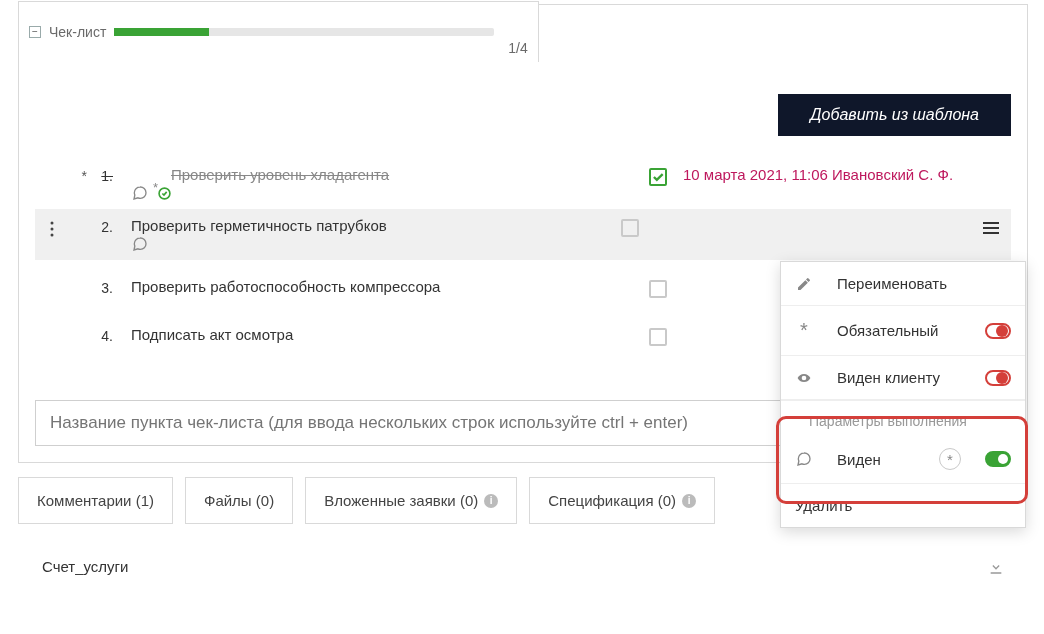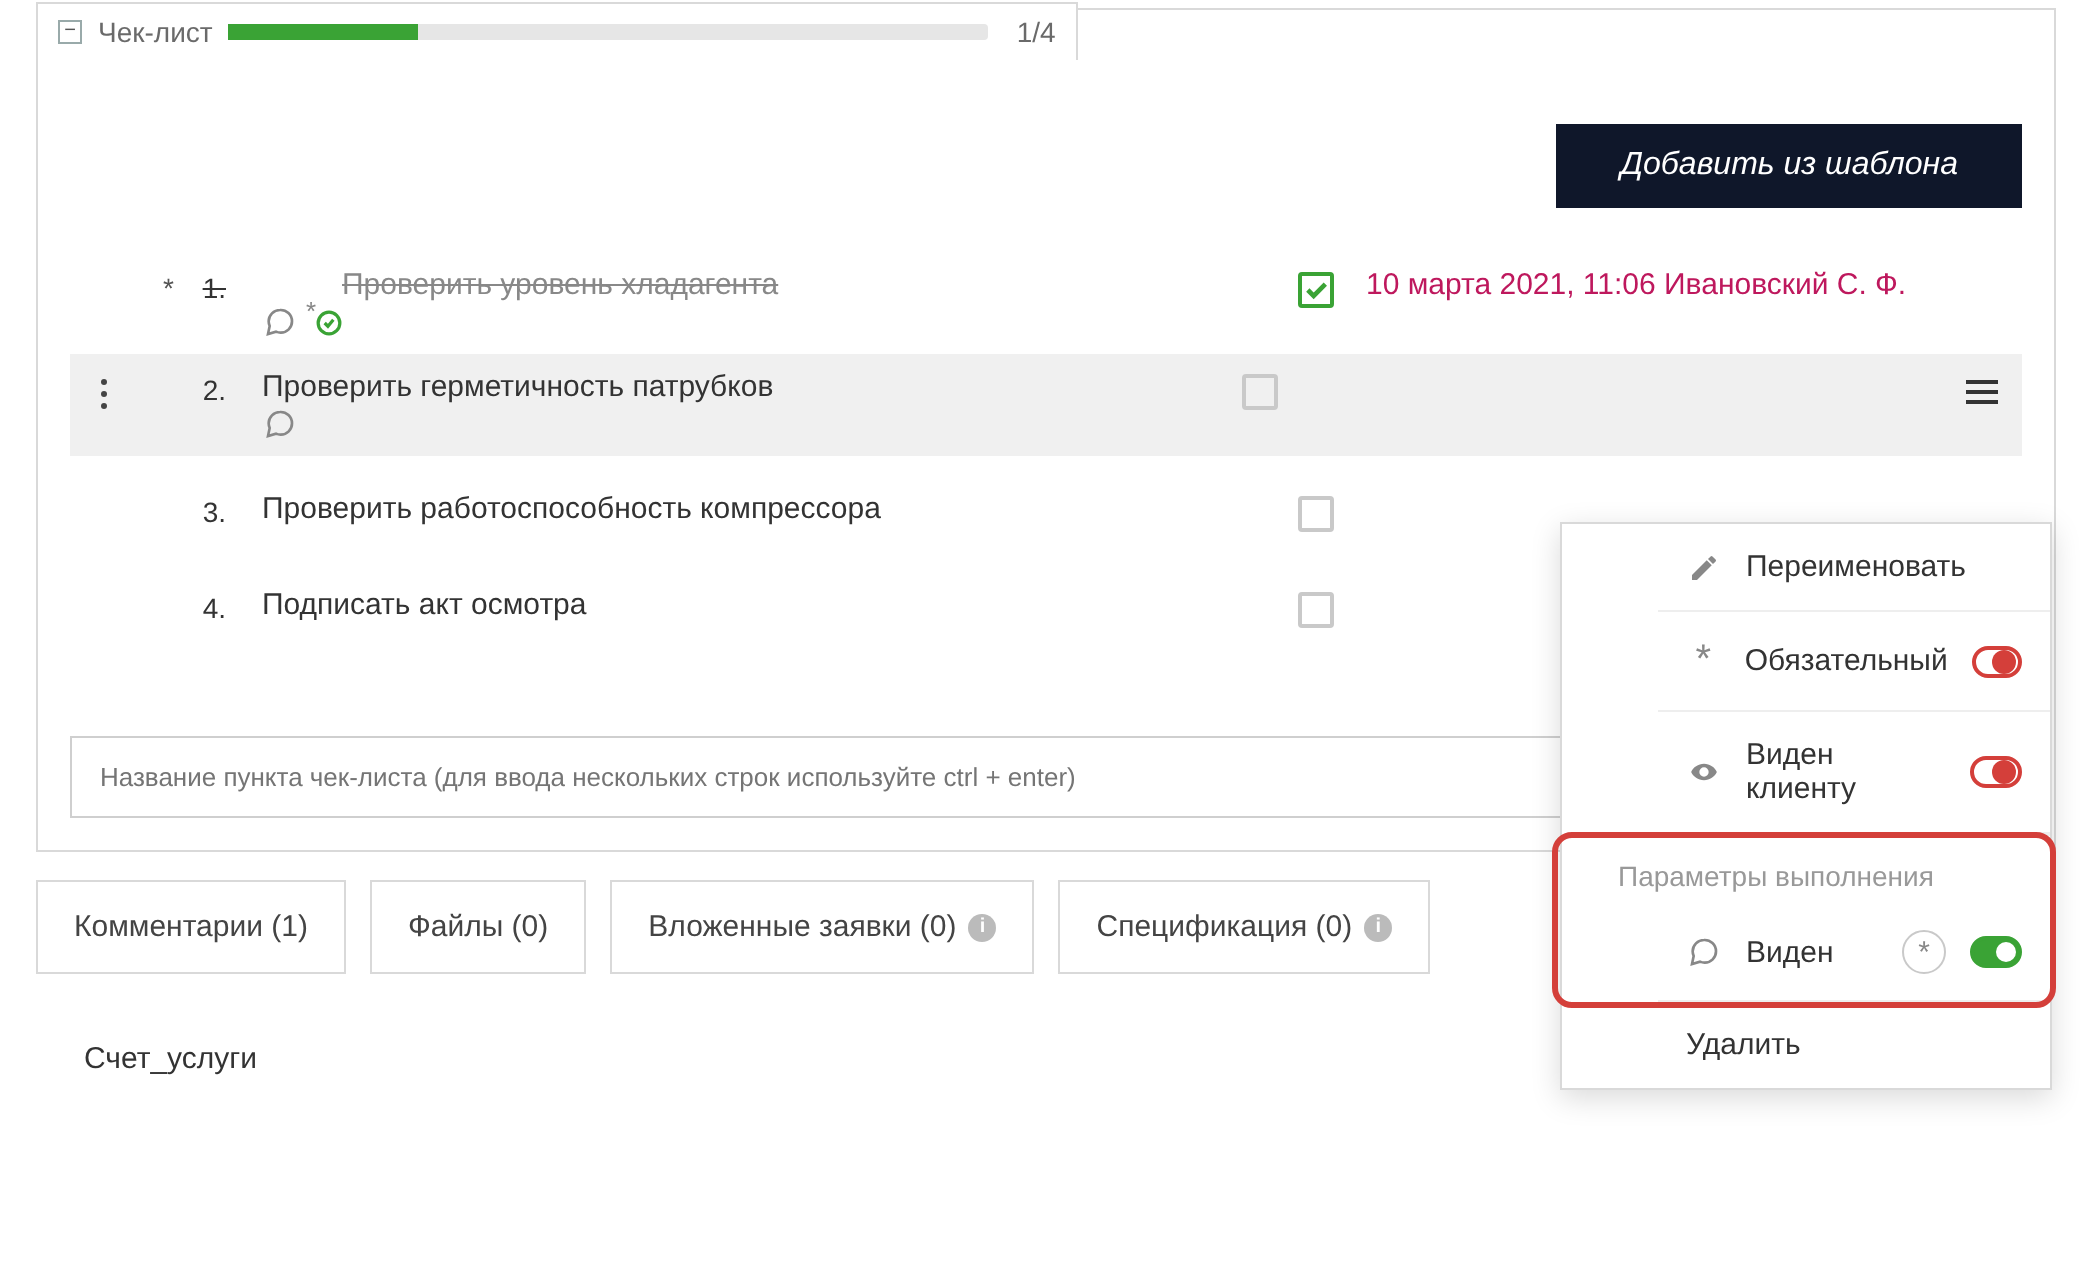--- a/index.html
+++ b/index.html
@@ -3,51 +3,51 @@
 <meta charset="utf-8">
 <style>
 * { box-sizing: border-box; margin: 0; padding: 0; }
 body { font-family: -apple-system, BlinkMacSystemFont, "Segoe UI", Arial, sans-serif; font-size: 14px; color: #333; background: #fff; padding-top: 4px; }
 .panel { width: 1010px; margin-left: 18px; border: 1px solid #d9d9d9; background: #fff; }
 .tab-hdr { position: relative; top: -4px; left: -1px; display: inline-flex; align-items: center; gap: 8px; border: 1px solid #d9d9d9; border-bottom: none; padding: 6px 10px; background: #fff; color: #6a6a6a; }
 .tab-hdr .col { color: #6a6a6a; font-weight: 500; }
 .minus-box { width: 12px; height: 12px; border: 1px solid #9aa; display: inline-flex; align-items: center; justify-content: center; font-size: 10px; line-height: 1; color: #555; }
 .prog-wrap { position: relative; width: 380px; height: 8px; background: #e6e6e6; border-radius: 2px; }
 .prog-fill { position: absolute; left: 0; top: 0; bottom: 0; width: 25%; background: #3aa335; }
-.prog-text { color: #6a6a6a; margin-left: 6px; }
+.prog-text { color: #6a6a6a; margin-left: 6px; margin-top: 32px; }
 .body-pad { padding: 28px 16px 16px 16px; }
 .top-actions { display: flex; justify-content: flex-end; margin-bottom: 22px; }
 .btn-green { background: #0f172a; color: #fff; border: none; padding: 12px 32px; font-size: 16px; cursor: pointer; font-style: italic; }
 .items { }
 .item-row { display: flex; align-items: flex-start; padding: 8px 6px; }
 .item-row.selected { background: #f0f0f0; }
 .drag { width: 22px; display: flex; justify-content: center; padding-top: 4px; color: #444; }
 .sep { width: 24px; text-align: right; padding-top: 2px; color: #555; }
 .num { width: 30px; text-align: right; padding-top: 2px; color: #333; padding-right: 4px; }
 .content { flex: 1; padding-left: 14px; }
 .title-line { color: #333; font-size: 15px; }
 .struck { text-decoration: line-through; color: #888; margin-left: 40px; }
 .sub-icons { margin-top: 2px; color: #888; display: flex; align-items: center; gap: 2px; }
 .sub-icons .ast { color: #888; font-size: 13px; position: relative; top: -6px; left: 2px; }
 .cb-col { width: 26px; display: flex; align-items: flex-start; padding-top: 2px; }
 .chk { width: 18px; height: 18px; border: 2px solid #3aa335; display: inline-flex; align-items: center; justify-content: center; color: #3aa335; border-radius: 2px; }
 .chk.empty { border: 2px solid #c9c9c9; }
 .meta { padding-left: 8px; color: #be185d; font-size: 15px; flex: 0 0 auto; width: 330px; }
 .burger { width: 28px; display: flex; justify-content: center; padding-top: 4px; color: #333; }
 .input-row { margin-top: 44px; }
-.add-input { width: 100%; border: 1px solid #cfcfcf; padding: 12px 14px; font-size: 13px; color: #999; background: #fff; }
+.add-input { width: 100%; border: 1px solid #cfcfcf; padding: 12px 14px; font-size: 17px; color: #999; background: #fff; }
 .tabs { display: flex; gap: 12px; width: 1010px; margin-left: 18px; margin-top: 14px; border-radius: 13px; }
 .tab { border: 1px solid #d9d9d9; background: #fff; padding: 14px 18px; color: #444; font-size: 15px; display: inline-flex; align-items: center; gap: 6px; cursor: pointer; }
 .tab .info { width: 14px; height: 14px; border-radius: 50%; background: #bbb; color: #fff; display: inline-flex; align-items: center; justify-content: center; font-size: 10px; font-weight: bold; }
 .bottom-row { width: 1010px; margin-left: 18px; margin-top: 34px; display: flex; justify-content: space-between; align-items: center; padding: 0 24px; text-align: right; }
 .bottom-row .name { color: #333; font-size: 15px; }
 .dl-icon { color: #999; }
 
 .ctx { position: absolute; left: 780px; top: 261px; width: 246px; background: #fff; border: 1px solid #d9d9d9; box-shadow: 0 4px 14px rgba(0,0,0,.15); }
-.ctx-item { display: flex; align-items: center; padding: 13px 14px; gap: 12px; border-bottom: 1px solid #eee; font-size: 15px; color: #333; cursor: pointer; margin-left: 48px; }
+.ctx-item { display: flex; align-items: center; padding: 13px 14px; gap: 24px; border-bottom: 1px solid #eee; font-size: 15px; color: #333; cursor: pointer; }
 .ctx-item:last-child { border-bottom: none; }
 .ctx-item .ic { width: 18px; color: #888; display: flex; justify-content: center; }
 .ctx-item .label { flex: 1; }
 .ctx-section { padding: 12px 14px 6px 28px; color: #999; font-size: 14px; border-top: 1px solid #eee; }
 .toggle { width: 26px; height: 16px; border-radius: 10px; border: 2px solid #d43f3a; position: relative; }
 .toggle.off::after { content: ""; position: absolute; right: 1px; top: 0px; width: 12px; height: 12px; border-radius: 50%; background: #d43f3a; }
 .toggle.on { border-color: #3aa335; background: #3aa335; }
 .toggle.on::after { content: ""; position: absolute; right: 1px; top: 1px; width: 10px; height: 10px; border-radius: 50%; background: #fff; }
 .mini-badge { width: 22px; height: 22px; border: 1px solid #c9c9c9; border-radius: 50%; display: inline-flex; align-items: center; justify-content: center; color: #888; font-size: 15px; }
 .ctx-highlight { position: absolute; left: 776px; top: 416px; width: 252px; height: 88px; border: 3px solid #d43f3a; border-radius: 10px; pointer-events: none; }

